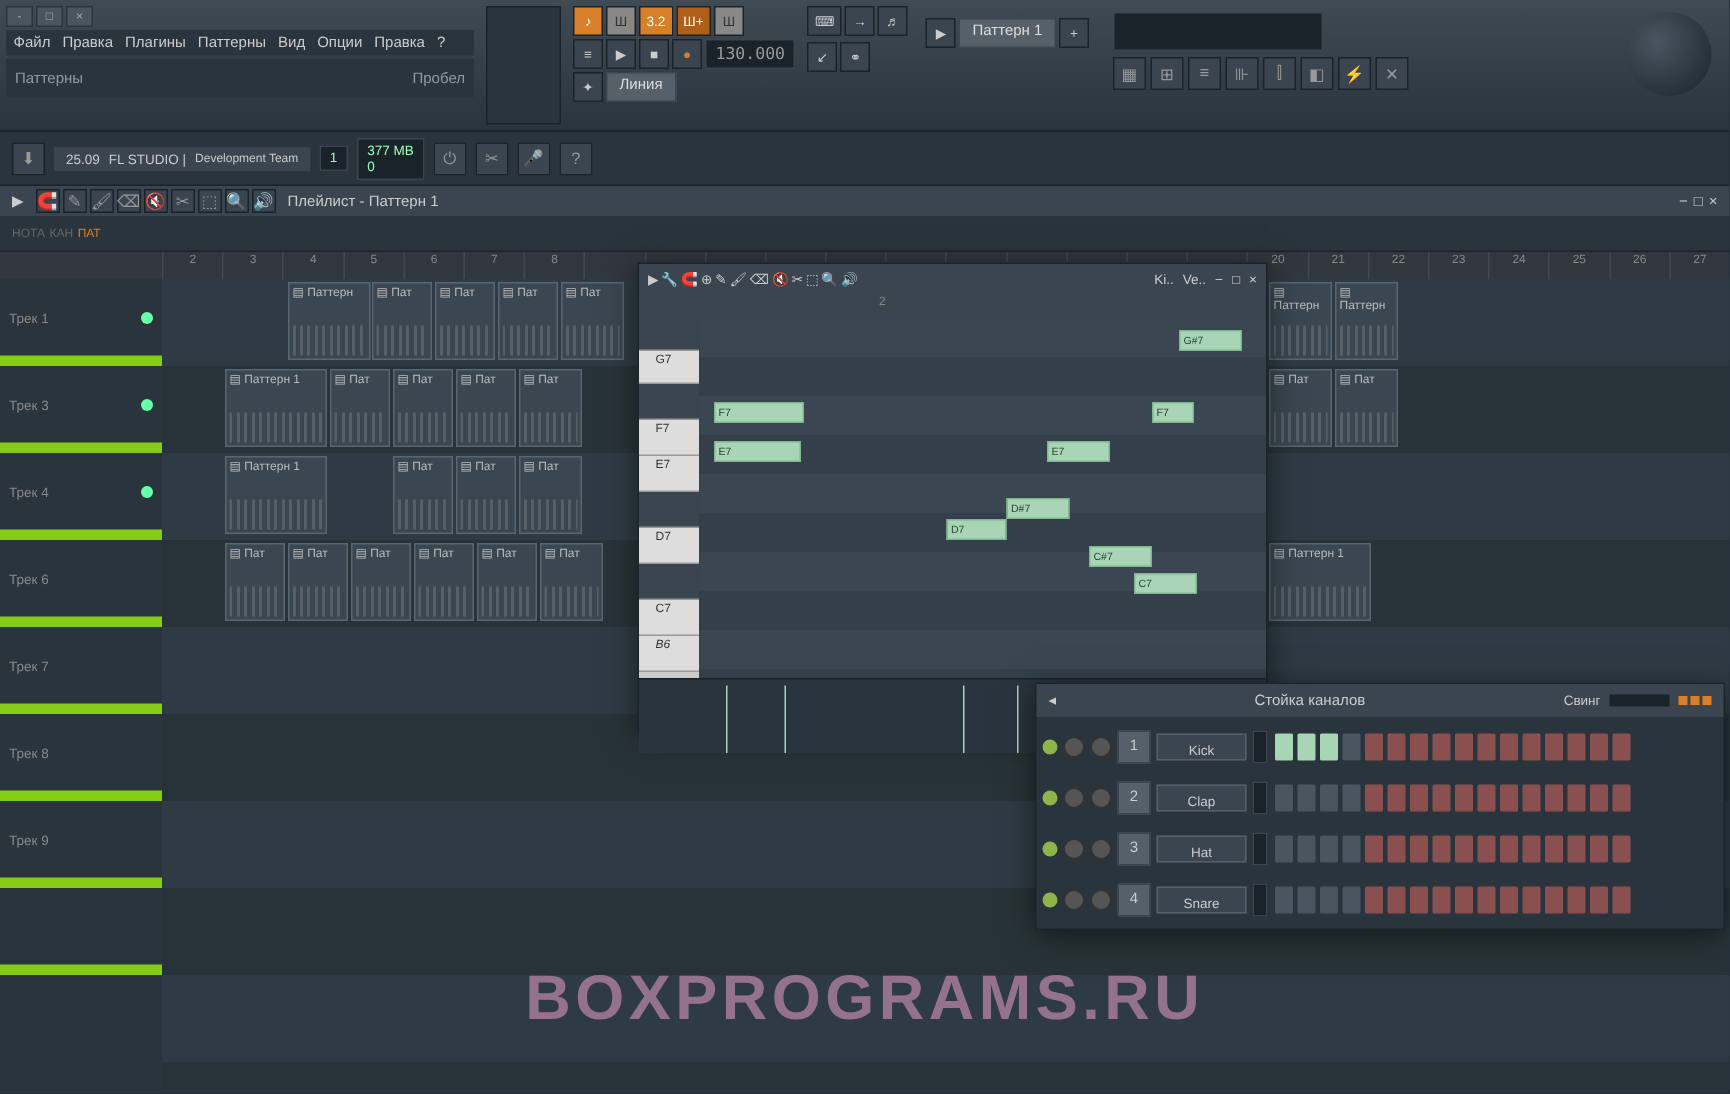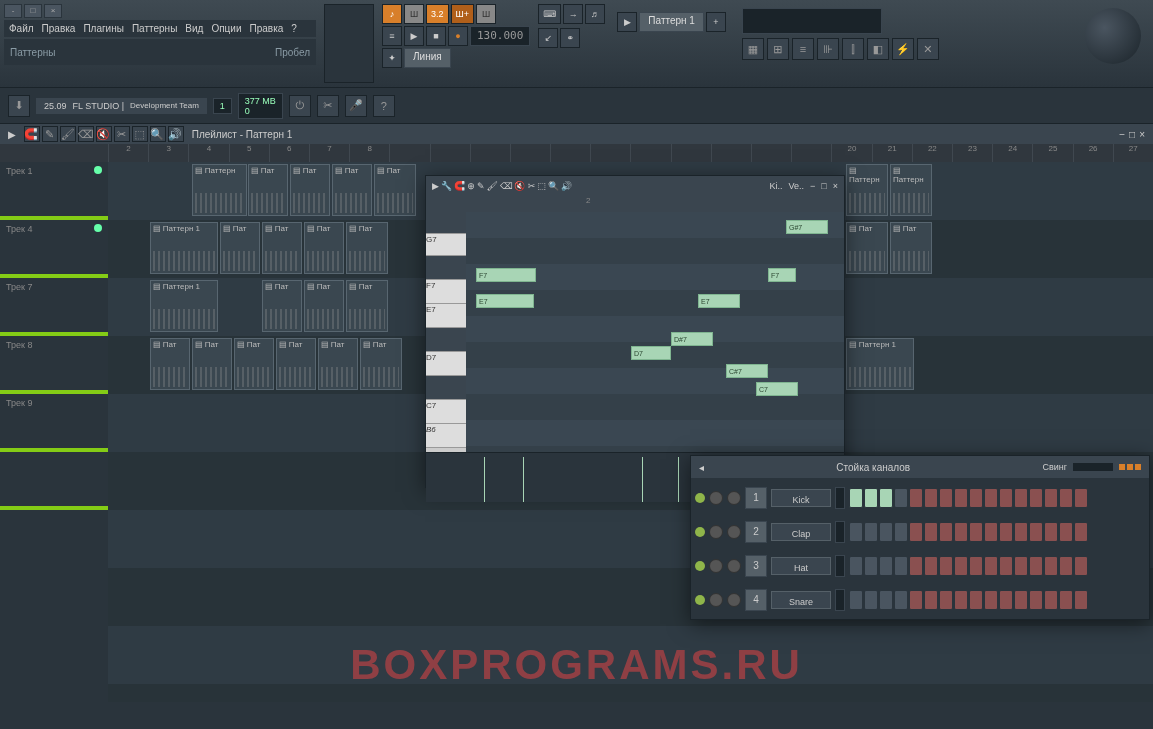--- a/index.html
+++ b/index.html
@@ -25,52 +25,52 @@
 .info-box{background:#3a454f;padding:3px 8px;font-size:9px;color:#ccc;display:flex;align-items:center;gap:6px}
 .cpu-box{background:#1a2329;color:#9fb;font-family:monospace;font-size:9px;padding:2px 6px;border:1px solid #3a454f}
 .ibtn{width:22px;height:22px;background:#3a454f;border:1px solid #1a2329;display:flex;align-items:center;justify-content:center;font-size:11px;color:#999}
 .playlist{position:absolute;top:124px;left:0;width:1153px;height:605px;background:#2a343c}
 .pl-header{height:20px;background:#3a454f;display:flex;align-items:center;padding:0 8px;font-size:10px;color:#ccc;gap:8px}
 .pl-tools{height:24px;background:#2a343c;display:flex;align-items:center;padding:0 8px;gap:3px;border-bottom:1px solid #1a2329}
 .pl-ruler{height:18px;background:#30373e;display:flex;font-size:8px;color:#888;padding-left:108px}
 .pl-ruler span{width:42px;text-align:center;border-left:1px solid #404850}
 .pl-body{display:flex;height:540px;background:#2f3b44}
 .track-headers{width:108px;background:#2a343c}
-.th{height:58px;border-bottom:4px solid #84cc16;padding:4px 6px;font-size:9px;color:#888;display:flex;align-items:flex-start;justify-content:space-between}
+.th{height:58px;border-bottom:7px solid #84cc16;padding:4px 6px;font-size:9px;color:#888;display:flex;align-items:center;justify-content:space-between}
 .th .led{width:8px;height:8px;border-radius:50%;background:#6fa}
 .track-area{flex:1;position:relative;background:repeating-linear-gradient(#2f3b44 0,#2f3b44 58px,#283339 58px,#283339 116px),repeating-linear-gradient(90deg,transparent 0,transparent 41px,#364149 41px,#364149 42px)}
 .clip{position:absolute;background:#3a4750;border:1px solid #586670;font-size:8px;color:#bbb;padding:1px 2px;overflow:hidden}
 .clip::after{content:"";position:absolute;bottom:2px;left:2px;right:2px;height:20px;background:repeating-linear-gradient(90deg,#999 0,#999 2px,transparent 2px,transparent 5px);opacity:.3}
 .piano-roll{position:absolute;top:175px;left:425px;width:420px;height:313px;background:#2a343c;border:1px solid #1a2329;box-shadow:0 4px 20px rgba(0,0,0,.5)}
 .pr-header{height:20px;background:#3a454f;display:flex;align-items:center;padding:0 6px;font-size:9px;color:#ccc;gap:4px;justify-content:space-between}
 .pr-tools{display:flex;gap:2px}
 .pr-body{display:flex;height:240px}
 .pr-keys{width:40px;background:#ccc}
-.pr-key{height:26px;border-bottom:1px solid #999;font-size:8px;padding:1px 0;color:#333;background:#ddd}
+.pr-key{height:26px;border-bottom:1px solid #999;font-size:8px;padding:1px 11px;color:#333;background:#ddd}
 .pr-key.blk{background:#3a454f;color:#ddd}
 .pr-grid{flex:1;background:#3a4752;position:relative;background-image:repeating-linear-gradient(#3a4752 0,#3a4752 26px,#344049 26px,#344049 52px),repeating-linear-gradient(90deg,transparent 0,transparent 39px,#445058 39px,#445058 40px)}
 .note{position:absolute;background:#a8d5b5;border:1px solid #7fb590;font-size:7px;color:#2a4530;padding:0 2px;height:14px;line-height:13px}
 .pr-vel{height:50px;background:#2a343c;border-top:1px solid #1a2329;display:flex;padding-left:40px}
 .vel-bar{width:3px;background:#a8d5b5;margin:0 18px;align-self:flex-end}
 .channel-rack{position:absolute;top:455px;left:690px;width:460px;height:165px;background:#2a343c;border:1px solid #1a2329;box-shadow:0 4px 20px rgba(0,0,0,.5)}
 .cr-header{height:22px;background:#3a454f;display:flex;align-items:center;padding:0 8px;font-size:10px;color:#ccc;justify-content:space-between}
 .cr-header .led-sm{display:flex;gap:2px}
 .cr-header .led-sm span{width:6px;height:6px;background:#d87f2a}
 .cr-body{padding:4px}
 .cr-row{display:flex;align-items:center;gap:4px;height:32px;margin-bottom:2px}
 .cr-led{width:10px;height:10px;border-radius:50%;background:#8fb54a}
 .cr-knob{width:14px;height:14px;border-radius:50%;background:#555;border:1px solid #333}
 .cr-num{width:22px;height:22px;background:#556068;border:1px solid #3a454f;font-size:10px;color:#ccc;text-align:center;line-height:20px}
 .cr-ch{width:60px;height:18px;background:#3a454f;border:1px solid #556068;font-size:9px;color:#ccc;text-align:center;line-height:20px}
 .cr-vu{width:10px;height:22px;background:#1a2329;border:1px solid #3a454f}
 .cr-steps{display:flex;gap:1px}
 .step{width:14px;height:20px;background:#4a5560;border:1px solid #2a343c;border-radius:2px}
 .step.on{background:#a8d5b5}
 .step.r{background:#8a5050}
-.watermark{position:absolute;bottom:40px;left:50%;transform:translateX(-50%);font-size:42px;font-weight:bold;color:#ef4444;opacity:.5;letter-spacing:3px;font-family:Impact,sans-serif}
+.watermark{position:absolute;bottom:40px;left:50%;transform:translateX(-50%);font-size:42px;font-weight:bold;color:#f9a8d4;opacity:.5;letter-spacing:3px;font-family:Impact,sans-serif}
 .pattern-sel{background:#556068;padding:2px 8px;font-size:10px;color:#ddd;border:1px solid #3a454f}
 .top-icons{display:flex;gap:3px;margin-left:auto}
 .fruit{position:absolute;top:8px;right:12px;width:56px;height:56px;border-radius:50%;background:radial-gradient(circle at 35% 35%,#4a5560,#1a2329)}
 </style>
 </head>
 <body>
 
 <div class="toolbar">
   <div class="tb-left">
     <div class="window-btns">
@@ -177,20 +177,25 @@
       <span class="ibtn" style="width:16px;height:16px">🔍</span>
       <span class="ibtn" style="width:16px;height:16px">🔊</span>
     </div>
     <span>Плейлист - Паттерн 1</span>
     <div style="margin-left:auto;display:flex;gap:4px">
       <span>−</span>
       <span>□</span>
       <span>×</span>
     </div>
   </div>
+  <div class="pl-tools">
+    <span style="font-size:8px;color:#666">НОТА</span>
+    <span style="font-size:8px;color:#666">КАН</span>
+    <span style="font-size:8px;color:#d87f2a">ПАТ</span>
+  </div>
   <div class="pl-ruler" id="pl-ruler">
       <span>2</span>
       <span>3</span>
       <span>4</span>
       <span>5</span>
       <span>6</span>
       <span>7</span>
       <span>8</span>
       <span></span>
       <span></span>
@@ -212,22 +217,29 @@
       <span>26</span>
       <span>27</span>
     </div>
   <div class="pl-body">
     <div class="track-headers" id="track-headers">
         <div class="th">
           <span>Трек 1</span>
           <span class="led"></span>
         </div>
         <div class="th">
+          <span>Трек 3</span>
+          <span class="led"></span>
+        </div>
+        <div class="th">
           <span>Трек 4</span>
           <span class="led"></span>
+        </div>
+        <div class="th">
+          <span>Трек 6</span>
         </div>
         <div class="th">
           <span>Трек 7</span>
         </div>
         <div class="th">
           <span>Трек 8</span>
         </div>
         <div class="th">
           <span>Трек 9</span>
         </div>

